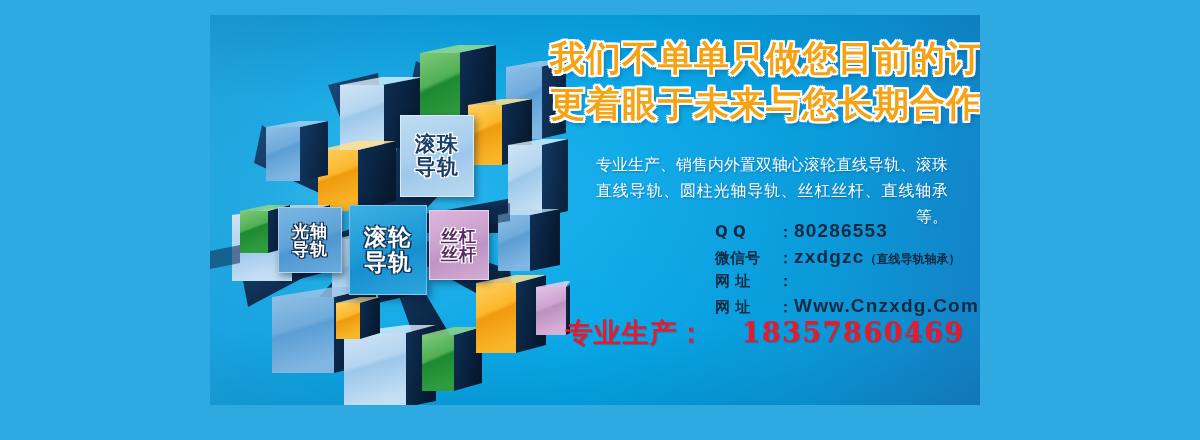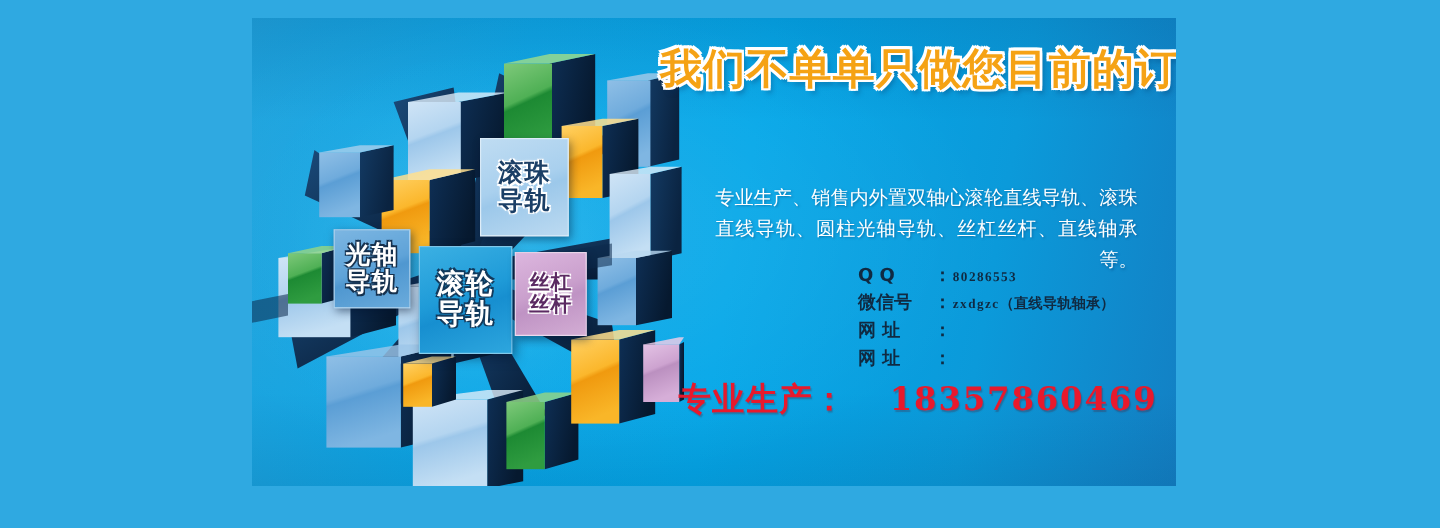--- a/index.html
+++ b/index.html
@@ -79,25 +79,25 @@
     font-size: 21px;
     color: #1b3f66;
     text-shadow:
       -1.3px -1.3px 0 #ffffff, 1.3px -1.3px 0 #ffffff,
       -1.3px  1.3px 0 #ffffff, 1.3px  1.3px 0 #ffffff,
       0 0 3px rgba(255,255,255,0.95);
   }
 
   
   .lbl-guangzhou {
-    left: 68px; top: 176px; width: 62px; height: 64px;
+    left: 68px; top: 192px; width: 62px; height: 64px;
     background: linear-gradient(160deg, #7cb6e2 0%, #5fa3d8 48%, #4f97d0 56%, #6aabdc 100%);
     border: 1px solid rgba(255,255,255,0.45);
     box-shadow: 2px 3px 7px rgba(0,20,50,0.5);
-    font-size: 21px;
+    font-size: 17px;
     color: #ffffff;
     text-shadow:
       -1.2px -1.2px 0 #16314e, 1.2px -1.2px 0 #16314e,
       -1.2px  1.2px 0 #16314e, 1.2px  1.2px 0 #16314e;
   }
 
   
   .lbl-gunlun {
     left: 139px; top: 190px; width: 76px; height: 88px;
     background: linear-gradient(160deg, #3bb0e3 0%, #1f9bd8 45%, #178fd0 58%, #2da6de 100%);
@@ -195,21 +195,21 @@
     font-weight: bold;
     color: #102a42;
     margin: 0 1px 0 1px;
   }
   .c-value {
     font-size: 16px;
     font-weight: bold;
     color: #102a42;
     letter-spacing: 1.2px;
   }
-  .c-value.mono { font-family: Liberation Serif, serif; font-size: 11px; }
+  .c-value.mono { font-family: Liberation Sans, sans-serif; font-size: 19px; }
   .c-paren {
     font-size: 12px;
     font-weight: bold;
     color: #102a42;
     letter-spacing: 0px;
   }
 
   .phone {
     position: absolute;
     left: 0;
@@ -440,20 +440,21 @@
       <div class="cube-label lbl-sigang">
         <span>丝杠</span>
         <span>丝杆</span>
       </div>
     </div>
 
     <div class="content">
 
       <div class="headline">
         <div class="line1">我们不单单只做您目前的订单</div>
+        <div class="line2">更着眼于未来与您长期合作</div>
       </div>
 
       <div class="desc">专业生产、销售内外置双轴心滚轮直线导轨、滚珠直线导轨、圆柱光轴导轨、丝杠丝杆、直线轴承等。</div>
 
       <div class="contact">
 
         <div class="contact-row">
           <span class="c-label">Q  Q</span>
           <span class="c-colon">：</span>
           <span class="c-value mono">80286553</span>
@@ -467,20 +468,21 @@
         </div>
 
         <div class="contact-row">
           <span class="c-label wide">网  址</span>
           <span class="c-colon">：</span>
         </div>
 
         <div class="contact-row">
           <span class="c-label wide">网  址</span>
           <span class="c-colon">：</span>
+          <span class="c-value mono">Www.Cnzxdg.Com</span>
         </div>
 
       </div>
 
       <div class="phone">
         <span class="phone-label">专业生产：</span><span class="phone-number">18357860469</span>
       </div>
 
     </div>
   </div>

